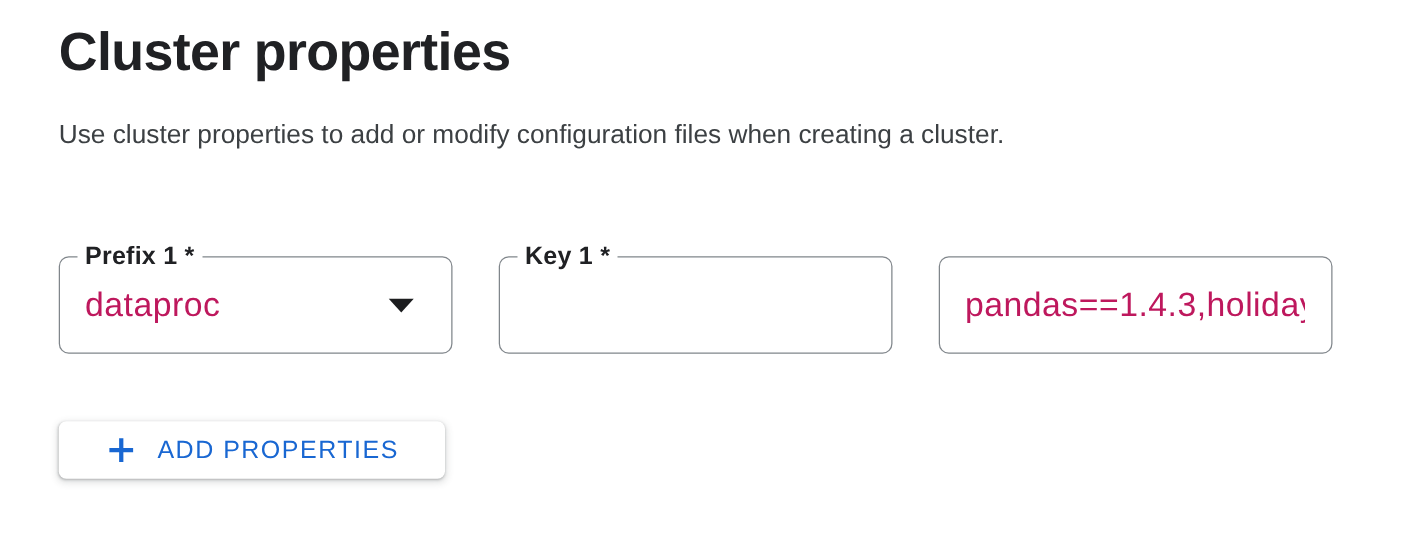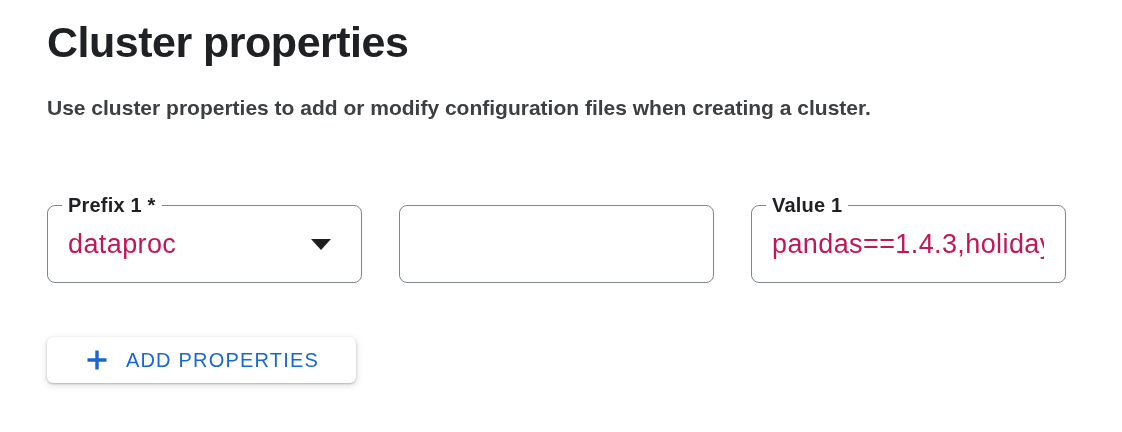--- a/index.html
+++ b/index.html
@@ -23,21 +23,21 @@
     font-size: 43px;
     font-weight: 700;
     letter-spacing: -0.5px;
     color: #202124;
   }
   .page-subtitle {
     position: absolute;
     left: 33px;
     top: 96px;
     font-size: 21px;
-    font-weight: 700;
+    font-weight: 400;
     color: #3c4043;
   }
   .fields-row {
     position: absolute;
     left: 33px;
     top: 205px;
     display: flex;
     gap: 37px;
   }
   .field {
@@ -124,24 +124,24 @@
 
   <div class="fields-row">
 
     <div class="field select-field" role="combobox">
       <span class="field-label">Prefix 1 *</span>
       <span class="field-value">dataproc</span>
       <span class="caret-down"></span>
     </div>
 
     <div class="field">
+      <span class="field-label">Key 1 *</span>
     </div>
 
     <div class="field">
-      <span class="field-label">Value 1</span>
       <input class="field-input clipped" type="text" value="pandas==1.4.3,holiday" style="">
     </div>
 
   </div>
 
   <button class="add-btn">
     <svg class="plus-icon" width="26" height="26" viewBox="0 0 26 26">
       <path d="M13 3.5 V22.5 M3.5 13 H22.5" stroke="#1967d2" stroke-width="3.4" fill="none"></path>
     </svg>
     <span class="add-btn-label">ADD PROPERTIES</span>

